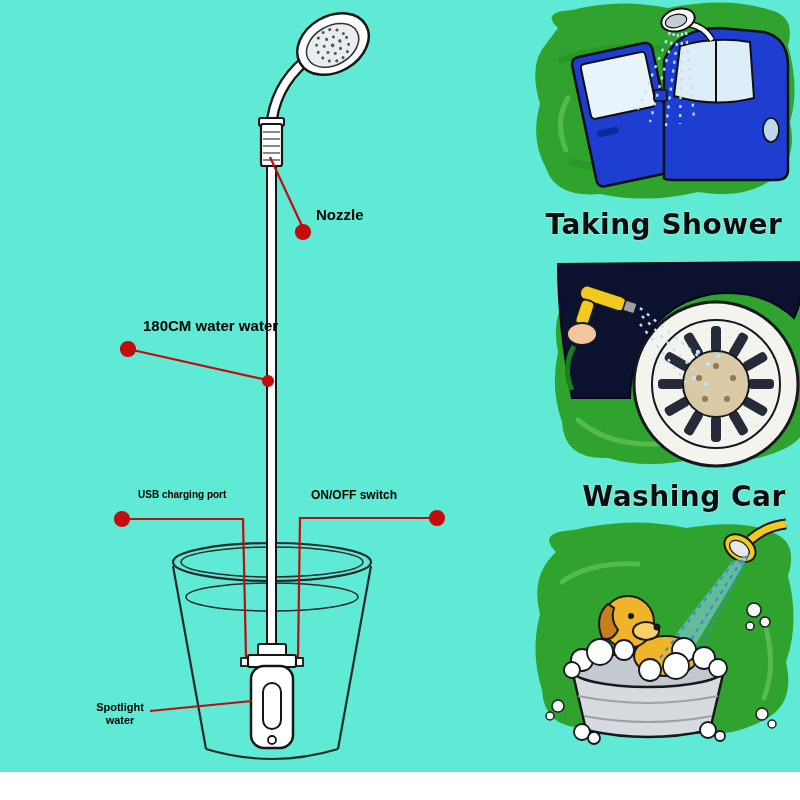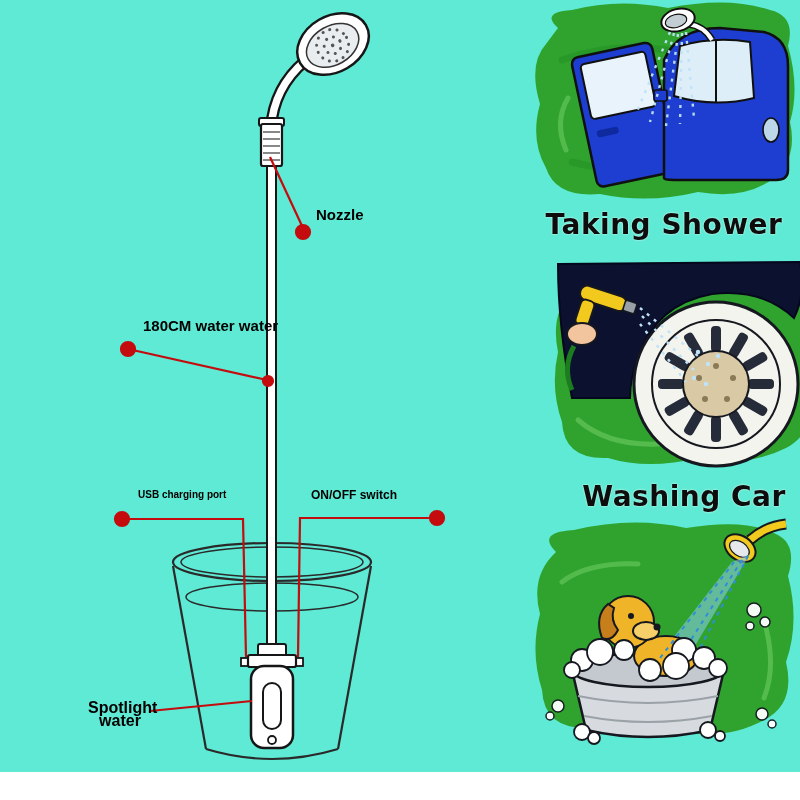--- a/index.html
+++ b/index.html
@@ -96,21 +96,21 @@
       <g>
         <line x1="150" y1="711" x2="252" y2="701"></line>
       </g>
     </g>
   </svg>
 
   <div class="diagram-label" style="left:316px;top:206px;font-size:15px;">Nozzle</div>
   <div class="diagram-label" style="left:143px;top:317px;font-size:15px;">180CM water water</div>
   <div class="diagram-label" style="left:138px;top:489px;font-size:10px;">USB charging port</div>
   <div class="diagram-label" style="left:311px;top:488px;font-size:12px;">ON/OFF switch</div>
-  <div class="diagram-label spotlight" style="left:88px;top:701px;font-size:16px;">
+  <div class="diagram-label spotlight" style="left:88px;top:701px;font-size:11px;">
     <span>Spotlight</span><br>
     <span>water</span>
   </div>
 
   <div class="panel" style="left:528px;top:0;width:272px;height:248px;">
     <svg style="top:2px" width="272" height="204" viewBox="0 0 272 204">
       <path d="M 30 26 Q 12 10 44 8 Q 90 -4 140 6 Q 200 -6 242 8 Q 268 14 260 44 Q 272 86 262 120 Q 270 156 246 176 Q 218 198 170 190 Q 120 202 72 192 Q 28 196 18 166 Q 2 138 12 102 Q 0 62 18 42 Z" fill="#2fa32e"></path>
       <g stroke="#1f8a20" stroke-width="7" fill="none" opacity="0.4" stroke-linecap="round">
         <path d="M 34 58 Q 90 38 150 50"></path>
         <path d="M 44 160 Q 110 178 190 160"></path>

